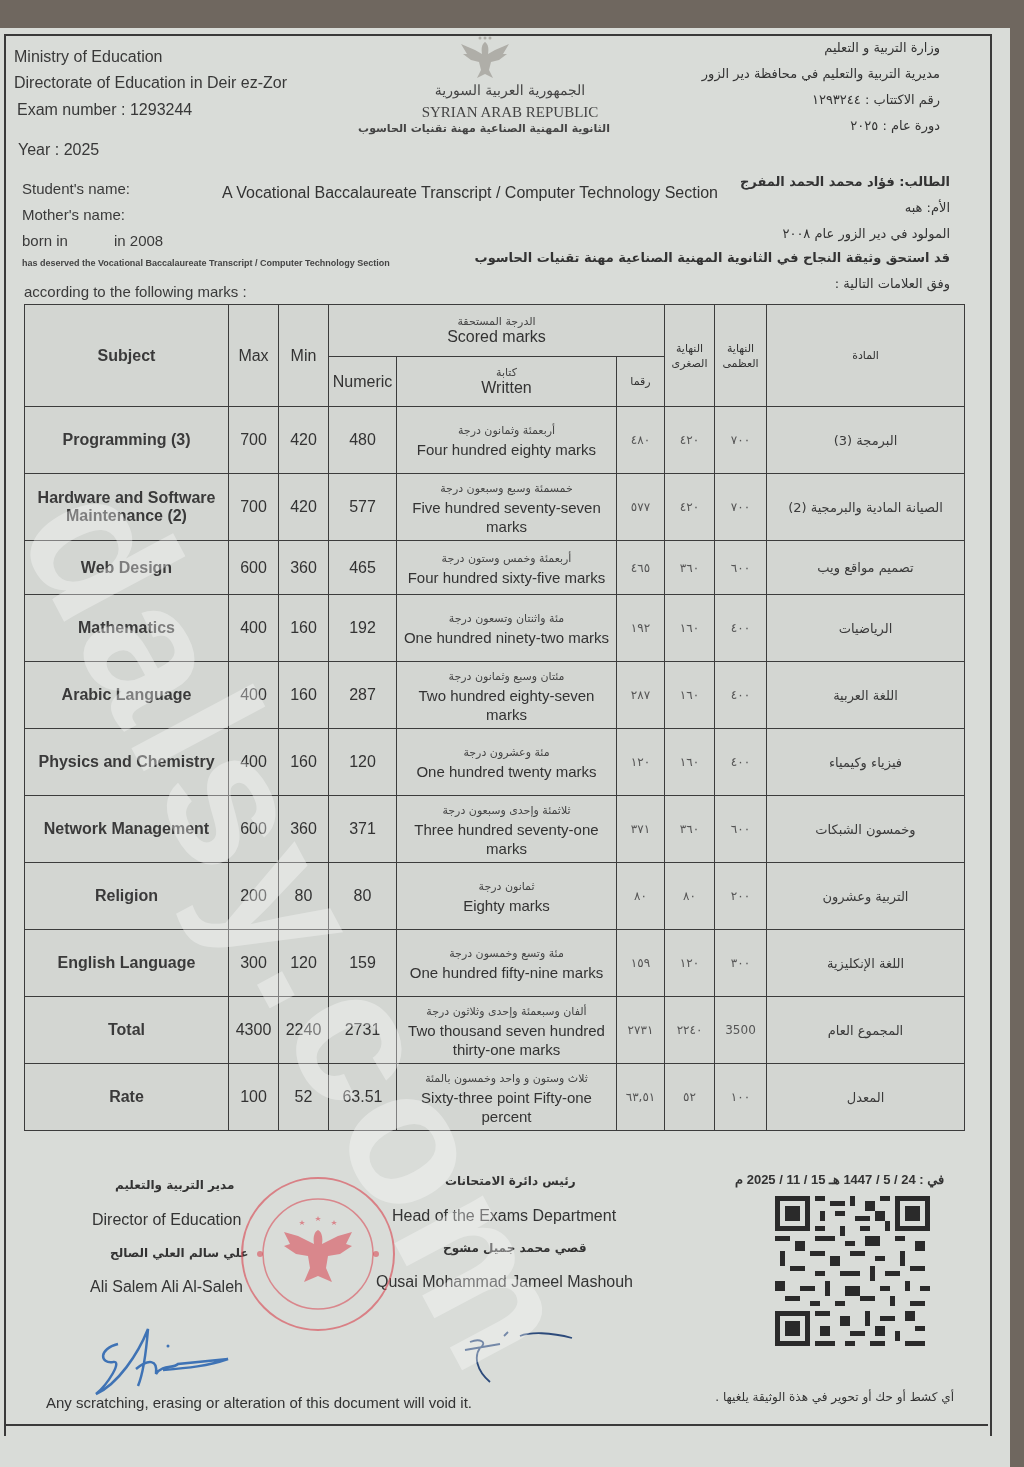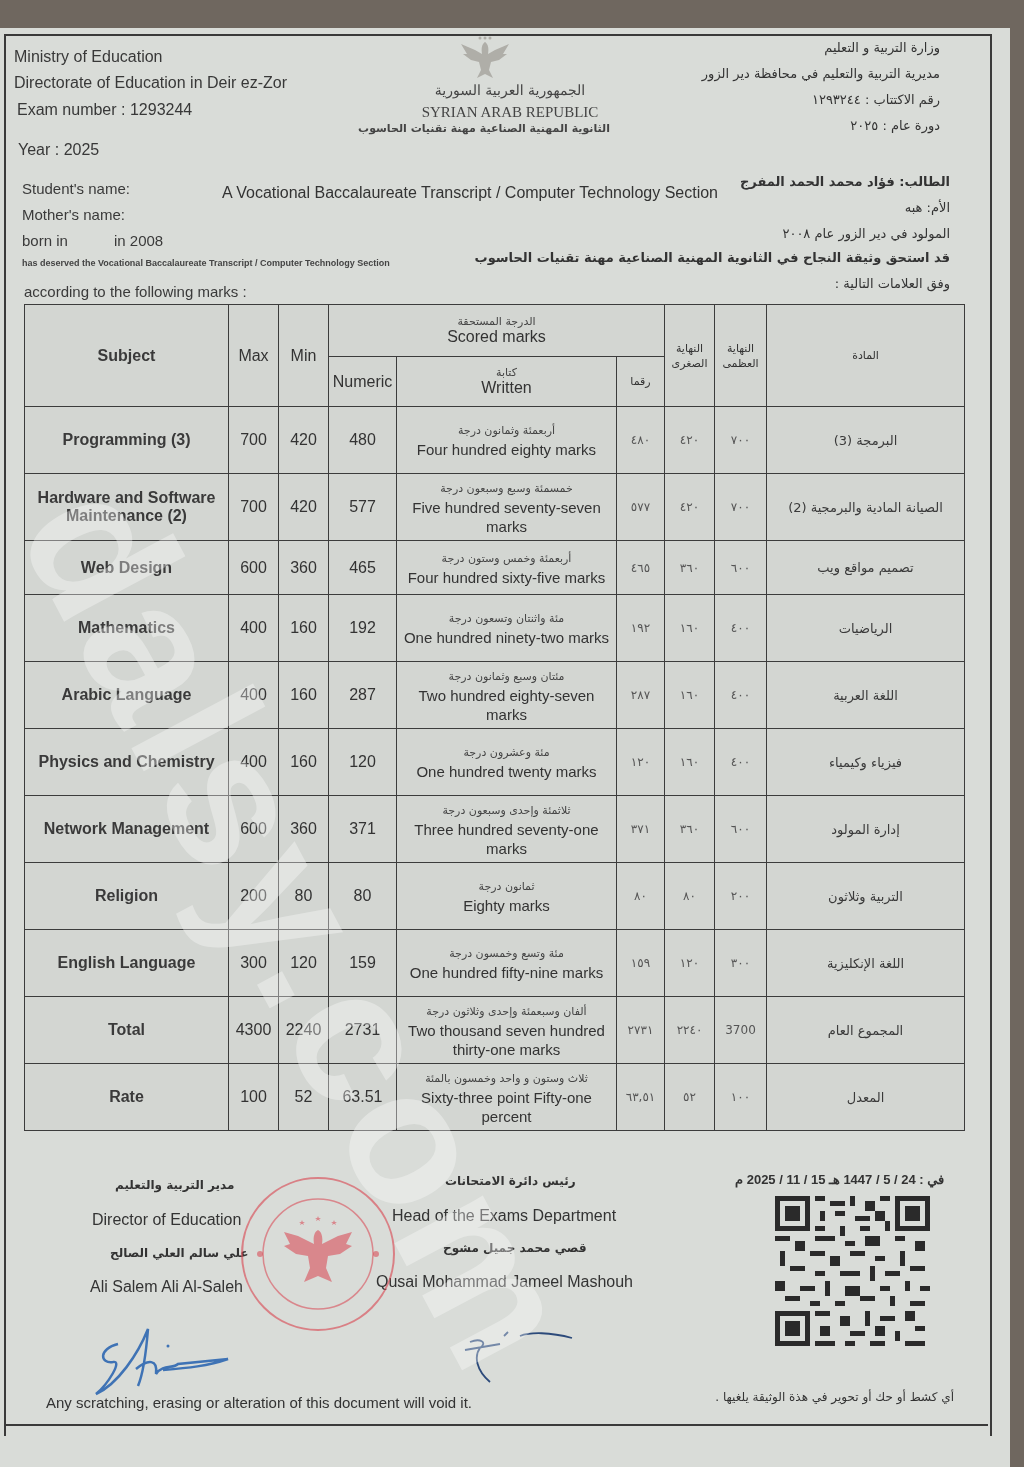--- a/index.html
+++ b/index.html
@@ -228,36 +228,36 @@
       <td>600</td>
       <td>360</td>
       <td>371</td>
       <td class="written">
         <span class="aw">ثلاثمئة وإحدى وسبعون درجة</span>
         <span>Three hundred seventy-one marks</span>
       </td>
       <td class="arnum">٣٧١</td>
       <td class="arnum">٣٦٠</td>
       <td class="arnum">٦٠٠</td>
-      <td class="arsubj">إدارة المولود</td>
+      <td class="arsubj">وخمسون الشبكات</td>
     </tr>
 
     <tr style="height:67px">
       <td class="subj">Religion</td>
       <td>200</td>
       <td>80</td>
       <td>80</td>
       <td class="written">
         <span class="aw">ثمانون درجة</span>
         <span>Eighty marks</span>
       </td>
       <td class="arnum">٨٠</td>
       <td class="arnum">٨٠</td>
       <td class="arnum">٢٠٠</td>
-      <td class="arsubj">التربية وثلاثون</td>
+      <td class="arsubj">التربية وعشرون</td>
     </tr>
 
     <tr style="height:67px">
       <td class="subj">English Language</td>
       <td>300</td>
       <td>120</td>
       <td>159</td>
       <td class="written">
         <span class="aw">مئة وتسع وخمسون درجة</span>
         <span>One hundred fifty-nine marks</span>
@@ -272,21 +272,21 @@
       <td class="subj">Total</td>
       <td>4300</td>
       <td>2240</td>
       <td>2731</td>
       <td class="written">
         <span class="aw">ألفان وسبعمئة وإحدى وثلاثون درجة</span>
         <span>Two thousand seven hundred thirty-one marks</span>
       </td>
       <td class="arnum">٢٧٣١</td>
       <td class="arnum">٢٢٤٠</td>
-      <td class="arnum">3700</td>
+      <td class="arnum">3500</td>
       <td class="arsubj">المجموع العام</td>
     </tr>
 
     <tr style="height:67px">
       <td class="subj">Rate</td>
       <td>100</td>
       <td>52</td>
       <td>63.51</td>
       <td class="written">
         <span class="aw">ثلاث وستون و واحد وخمسون بالمئة</span>

